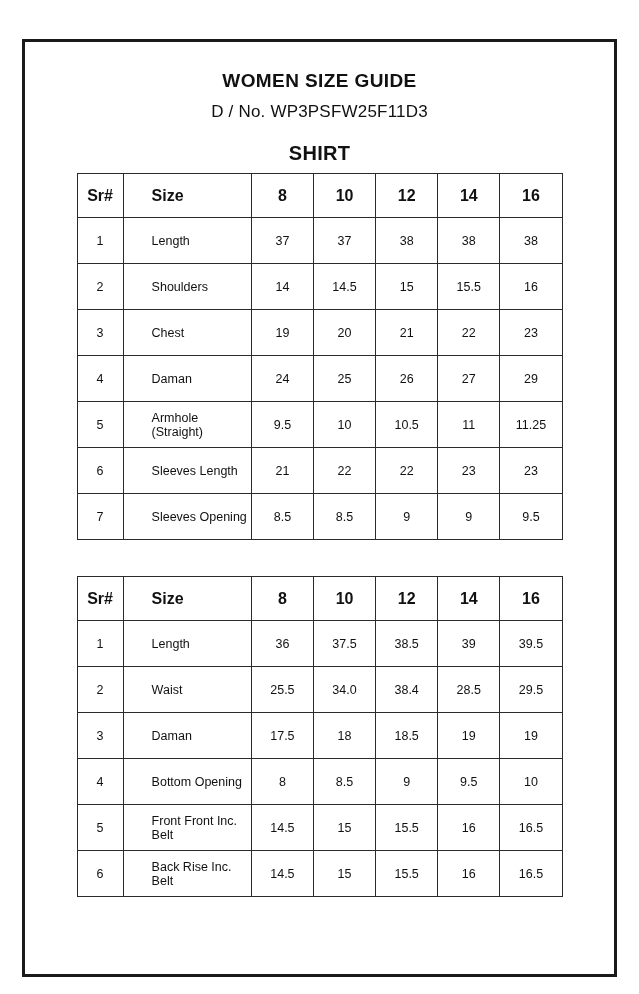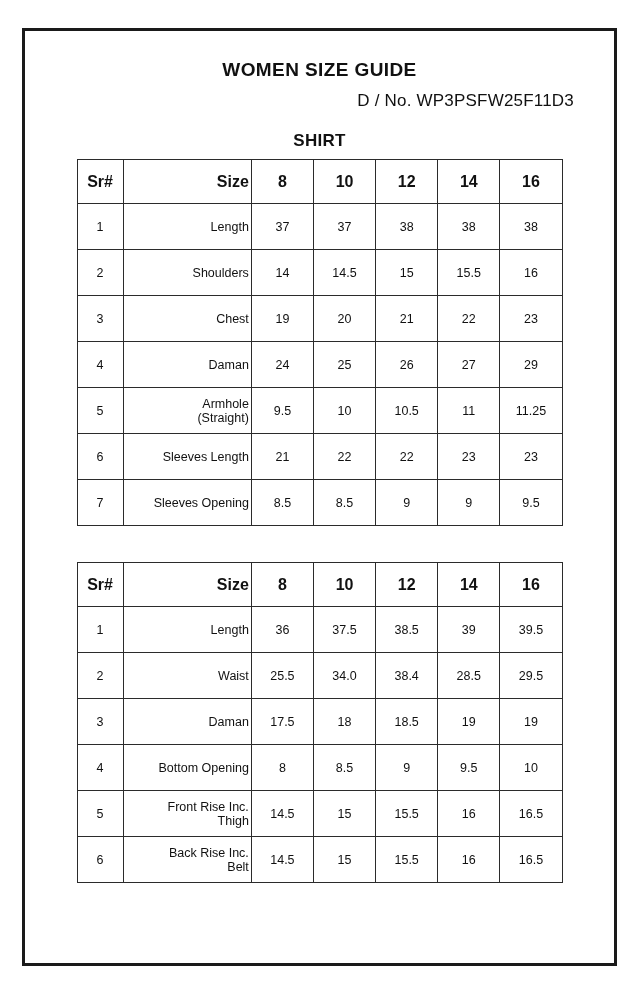--- a/index.html
+++ b/index.html
@@ -10,49 +10,49 @@
   body {
     width: 639px;
     height: 994px;
     font-family: "Liberation Sans", sans-serif;
     color: #111111;
     overflow: hidden;
   }
   .page {
     position: absolute;
     left: 22px;
-    top: 28px;
+    top: 39px;
     width: 595px;
     height: 938px;
     border: 3px solid #1a1a1a;
     box-sizing: border-box;
     background: #ffffff;
   }
   .inner {
     padding: 0 40px;
     box-sizing: border-box;
     width: 100%;
   }
   .doc-title {
     text-align: center;
     font-size: 19px;
     font-weight: bold;
     letter-spacing: 0.4px;
     margin-top: 28px;
   }
   .doc-subtitle {
-    text-align: right;
+    text-align: center;
     font-size: 17px;
     font-weight: normal;
     margin-top: 10px;
     letter-spacing: 0.2px;
   }
   .section-title {
     text-align: center;
-    font-size: 17px;
+    font-size: 20px;
     font-weight: bold;
     letter-spacing: 0.3px;
     margin-top: 20px;
     margin-bottom: 8px;
   }
   table.size-table {
     border-collapse: collapse;
     width: 486px;
     margin: 0 auto;
     table-layout: fixed;
@@ -69,21 +69,21 @@
   table.size-table thead th {
     font-weight: bold;
     font-size: 16px;
     height: 44px;
   }
   table.size-table th.col-sr, table.size-table td.col-sr {
     width: 46px;
   }
   table.size-table th.col-size, table.size-table td.col-size {
     width: 128px;
-    text-align: right;
+    text-align: left;
     padding-left: 28px;
   }
   table.size-table td.col-val, table.size-table th.col-val {
     width: 62px;
   }
   .shalwar-block {
     margin-top: 36px;
   }
 </style>
 </head>
@@ -222,21 +222,21 @@
             <td class="col-sr">4</td>
             <td class="col-size">Bottom Opening</td>
             <td class="col-val">8</td>
             <td class="col-val">8.5</td>
             <td class="col-val">9</td>
             <td class="col-val">9.5</td>
             <td class="col-val">10</td>
           </tr>
           <tr>
             <td class="col-sr">5</td>
-            <td class="col-size">Front Rise Inc. Thigh</td>
+            <td class="col-size">Front Front Inc. Belt</td>
             <td class="col-val">14.5</td>
             <td class="col-val">15</td>
             <td class="col-val">15.5</td>
             <td class="col-val">16</td>
             <td class="col-val">16.5</td>
           </tr>
           <tr>
             <td class="col-sr">6</td>
             <td class="col-size">Back Rise Inc. Belt</td>
             <td class="col-val">14.5</td>

